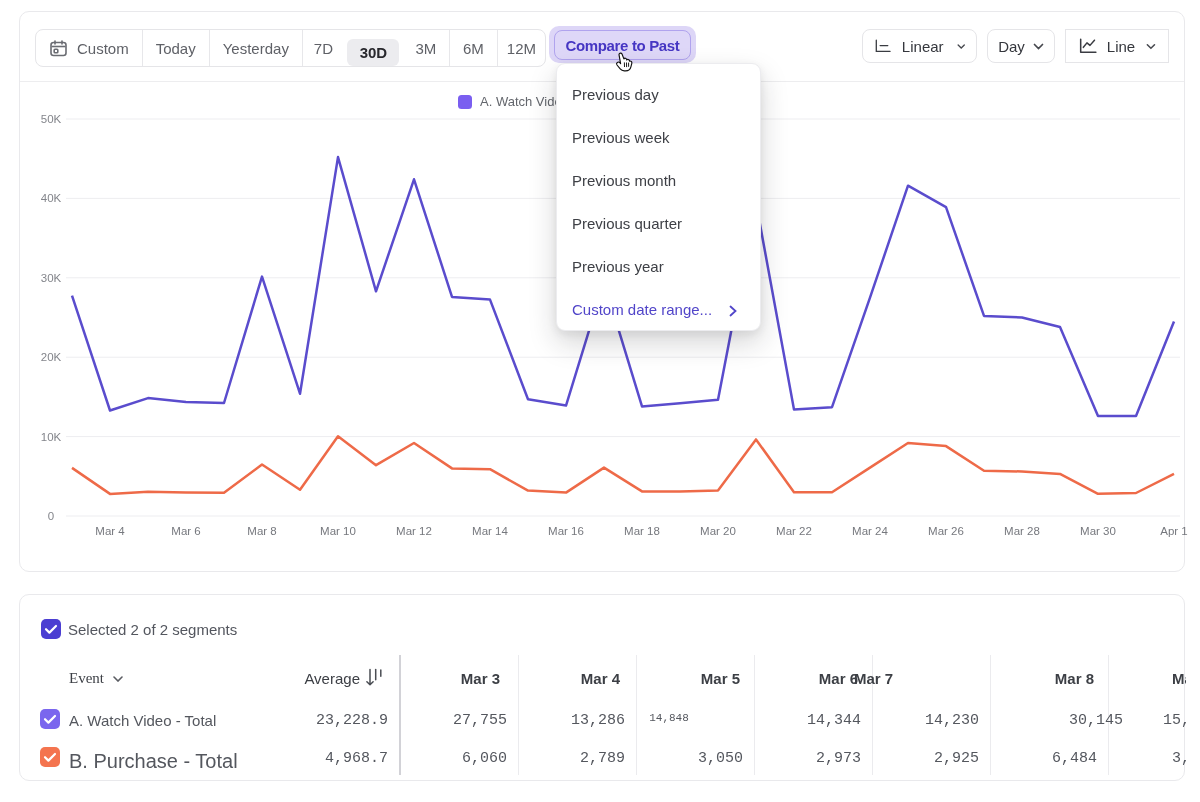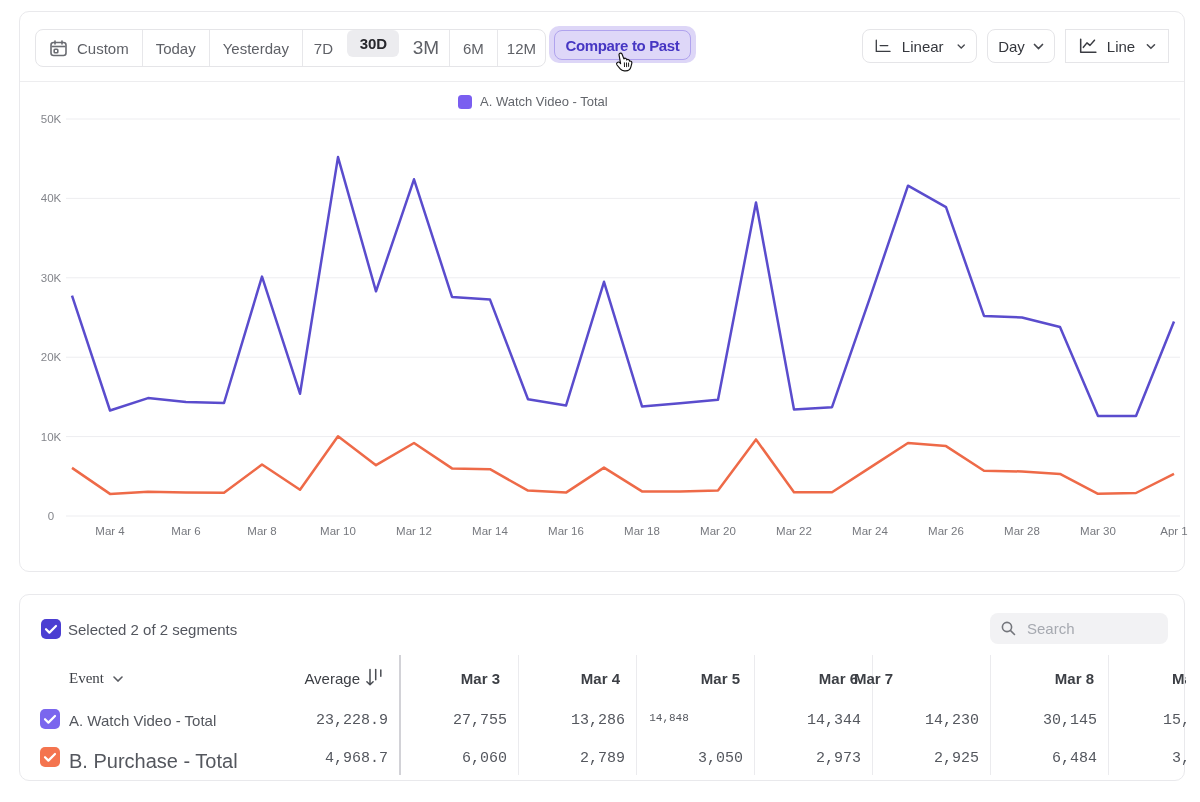--- a/index.html
+++ b/index.html
@@ -24,24 +24,24 @@
         <rect x="5.2" y="10.2" width="3.6" height="3.6" rx="0.8"></rect>
       </svg>
       <span>Custom</span>
     </div>
     <div class="vsep" style="width:1px; background:#e7e7ea; margin:0;"></div>
     <div class="segitem" style="padding:0 13px; display:flex; align-items:center; color:#5f6167; font-size:15px;">Today</div>
     <div class="vsep" style="width:1px; background:#e7e7ea;"></div>
     <div class="segitem" style="padding:0 13px; display:flex; align-items:center; color:#5f6167; font-size:15px;">Yesterday</div>
     <div class="vsep" style="width:1px; background:#e7e7ea;"></div>
     <div class="segitem" style="width:41px; display:flex; align-items:center; justify-content:center; color:#5f6167; font-size:15px;">7D</div>
-    <div class="segitem" style="width:59px; display:flex; align-items:flex-start; justify-content:center;">
+    <div class="segitem" style="width:59px; display:flex; align-items:flex-end; justify-content:center;">
       <span style="background:#ececef; border-radius:6px; padding:5px 0; width:52px; text-align:center; font-size:15px; font-weight:bold; color:#28282d;">30D</span>
     </div>
-    <div class="segitem" style="width:46px; display:flex; align-items:center; justify-content:center; color:#5f6167; font-size:19px;">3M</div>
+    <div class="segitem" style="width:46px; display:flex; align-items:center; justify-content:center; color:#5f6167; font-size:15px;">3M</div>
     <div class="vsep" style="width:1px; background:#e7e7ea;"></div>
     <div class="segitem" style="width:47px; display:flex; align-items:center; justify-content:center; color:#5f6167; font-size:15px;">6M</div>
     <div class="vsep" style="width:1px; background:#e7e7ea;"></div>
     <div class="segitem" style="width:47px; display:flex; align-items:center; justify-content:center; color:#5f6167; font-size:15px;">12M</div>
   </div>
 
   <div class="abs" style="left:549px; top:26px; width:147px; height:37px; background:#ddd6f7; border-radius:10px;"></div>
   <div class="abs" style="left:862px; top:29px; width:115px; height:34px; border:1px solid #e5e5e8; border-radius:8px; display:flex; align-items:center; padding:0 11px; gap:11px;">
     <svg width="22" height="20" viewBox="0 0 22 20" fill="none" stroke="#3a3c42" stroke-width="1.7" stroke-linecap="round">
       <path d="M3 2.5v14.5h18"></path>
@@ -107,42 +107,46 @@
     </g>
     <polyline fill="none" stroke="#5a4ccd" stroke-width="2.5" stroke-linejoin="round" points="72,295.6 110,410.5 148,398.1 186,402.1 224,403.0 262,276.6 300,393.7 338,157.1 376,291.3 414,179.3 452,296.9 490,299.6 528,399.3 566,405.6 604,281.8 642,406.4 680,403.3 718,399.7 756,202.4 794,409.6 832,407.2 870,297.6 908,185.7 946,207.1 984,315.9 1022,317.5 1060,327.0 1098,416.0 1136,416.0 1174,321.5"></polyline>
     <polyline fill="none" stroke="#ee6a48" stroke-width="2.5" stroke-linejoin="round" points="72,467.9 110,493.9 148,491.8 186,492.4 224,492.8 262,464.5 300,489.8 338,436.2 376,465.2 414,443.0 452,468.4 490,469.2 528,490.6 566,492.6 604,467.6 642,491.4 680,491.4 718,490.6 756,439.4 794,492.2 832,492.2 870,467.6 908,443.0 946,446.1 984,470.7 1022,471.5 1060,473.9 1098,493.8 1136,493.0 1174,473.9"></polyline>
   </svg>
 
   <div class="abs" style="left:458px; top:94px; display:flex; align-items:center; gap:8px;">
     <span style="width:14px; height:14px; background:#7a5ef0; border-radius:3.5px; display:inline-block;"></span>
     <span style="font-size:13px; color:#63666c;">A. Watch Video - Total</span>
   </div>
 
+  <div class="abs" style="left:556px; top:63px; width:205px; height:268px; background:#fff; border:1px solid #ececef; border-radius:9px; box-shadow:0 12px 28px rgba(25,25,35,0.18), 0 3px 8px rgba(25,25,35,0.07);">
+    <div style="position:absolute; left:15px; top:22px; font-size:15px; color:#3e4046;">Previous day</div>
+    <div style="position:absolute; left:15px; top:65px; font-size:15px; color:#3e4046;">Previous week</div>
+    <div style="position:absolute; left:15px; top:108px; font-size:15px; color:#3e4046;">Previous month</div>
+    <div style="position:absolute; left:15px; top:151px; font-size:15px; color:#3e4046;">Previous quarter</div>
+    <div style="position:absolute; left:15px; top:194px; font-size:15px; color:#3e4046;">Previous year</div>
+    <div style="position:absolute; left:15px; top:237px; font-size:15px; color:#5145c9;">Custom date range...</div>
+    <svg style="position:absolute; left:172px; top:241px;" width="8" height="12" viewBox="0 0 8 12" fill="none" stroke="#5145c9" stroke-width="1.8" stroke-linecap="round">
+        <path d="M1.5 1.5L6.5 6L1.5 10.5"></path>
+      </svg>
+  </div>
 
   <svg class="abs" style="left:614px; top:52px;" width="20" height="20" viewBox="0 0 20 20">
     <path d="M5.0 2.6 C5.1 1.0 7.3 0.6 8.0 2.0 L9.9 6.9 C10.3 6.3 11.2 6.1 11.9 6.5 C12.6 6.9 12.8 7.5 12.7 8.0 C13.2 7.4 14.1 7.3 14.8 7.7 C15.4 8.1 15.6 8.7 15.5 9.2 C16.0 8.9 16.8 9.0 17.3 9.5 C17.8 10.0 18.0 10.6 17.8 11.3 L16.9 14.8 C16.3 17.3 14.3 18.8 11.7 18.8 L10.2 18.8 C8.6 18.8 7.2 18.1 6.2 16.9 L3.0 13.0 C2.4 12.2 2.5 11.1 3.3 10.5 C4.1 9.9 5.2 10.0 5.8 10.7 L6.6 11.6 Z" fill="#fff" stroke="#111" stroke-width="1.15" stroke-linejoin="round"></path>
     <path d="M10.4 10.8 L10.5 14.6 M12.5 10.9 L12.6 14.7 M14.6 11.0 L14.6 14.4" stroke="#111" stroke-width="0.95" stroke-linecap="round" fill="none"></path>
   </svg>
 
   <div class="card" id="card2" style="left:19px; top:594px; width:1166px; height:187px;"></div>
 
   <div class="abs" style="left:41px; top:619px; width:20px; height:20px; background:#4b3ed2; border-radius:5px;">
     <svg width="20" height="20" viewBox="0 0 20 20" fill="none" stroke="#fff" stroke-width="2.2" stroke-linecap="round" stroke-linejoin="round">
         <path d="M5 10.2L8.4 13.6L15 7"></path>
       </svg>
   </div>
   <div class="abs" style="left:68px; top:621px; font-size:15px; color:#53565e;">Selected 2 of 2 segments</div>
 
-  <div class="abs" style="left:990px; top:613px; width:178px; height:31px; background:#f2f2f4; border-radius:8px; display:flex; align-items:center; padding:0 10px; gap:10px;">
-    <svg width="17" height="17" viewBox="0 0 17 17" fill="none" stroke="#74767c" stroke-width="1.6" stroke-linecap="round">
-      <circle cx="7" cy="7" r="4.6"></circle>
-      <path d="M10.6 10.6L14.5 14.5"></path>
-    </svg>
-    <span style="font-size:15px; color:#a6a9b0;">Search</span>
-  </div>
 
   <div class="abs" style="left:399px; top:655px; width:2px; height:120px; background:#d2d2d7;"></div>
   <div class="abs" style="left:518px; top:655px; width:1px; height:120px; background:#ebebee;"></div>
   <div class="abs" style="left:636px; top:655px; width:1px; height:120px; background:#ebebee;"></div>
   <div class="abs" style="left:754px; top:655px; width:1px; height:120px; background:#ebebee;"></div>
   <div class="abs" style="left:872px; top:655px; width:1px; height:120px; background:#ebebee;"></div>
   <div class="abs" style="left:990px; top:655px; width:1px; height:120px; background:#ebebee;"></div>
   <div class="abs" style="left:1108px; top:655px; width:1px; height:120px; background:#ebebee;"></div>
 
   <div class="abs" style="left:69px; top:670px; font-size:15px; color:#3c3f45; display:flex; align-items:center; gap:9px;font-family:Liberation Serif, serif;">
@@ -170,21 +174,21 @@
         <path d="M5 10.2L8.4 13.6L15 7"></path>
       </svg>
   </div>
   <div class="abs" style="left:69px; top:712px; font-size:15px; color:#54575e;">A. Watch Video - Total</div>
   <div class="num abs" style="left:240px; top:712px; width:148px; text-align:right; font-family:'Liberation Mono',monospace; font-size:15px; color:#54575e;">23,228.9</div>
   <div class="num abs" style="left:359px; top:712px; width:148px; text-align:right; font-family:'Liberation Mono',monospace; font-size:15px; color:#54575e;">27,755</div>
   <div class="num abs" style="left:477px; top:712px; width:148px; text-align:right; font-family:'Liberation Mono',monospace; font-size:15px; color:#54575e;">13,286</div>
   <div class="num abs" style="left:595px; top:712px; width:148px; text-align:center; font-family:'Liberation Mono',monospace; font-size:11px; color:#54575e;">14,848</div>
   <div class="num abs" style="left:713px; top:712px; width:148px; text-align:right; font-family:'Liberation Mono',monospace; font-size:15px; color:#54575e;">14,344</div>
   <div class="num abs" style="left:831px; top:712px; width:148px; text-align:right; font-family:'Liberation Mono',monospace; font-size:15px; color:#54575e;">14,230</div>
-  <div class="num abs" style="left:949px; top:712px; width:148px; text-align:right; font-family:'Liberation Mono',monospace; font-size:15px; color:#54575e;">30,145</div>
+  <div class="num abs" style="left:975px; top:712px; width:148px; text-align:right; font-family:'Liberation Mono',monospace; font-size:15px; color:#54575e;">30,145</div>
   <div class="num abs" style="left:1163px; top:712px; font-family:'Liberation Mono',monospace; font-size:15px; color:#54575e;">15,400</div>
 
   <div class="abs" style="left:40px; top:747px; width:20px; height:20px; background:#f4744f; border-radius:5px;">
     <svg width="20" height="20" viewBox="0 0 20 20" fill="none" stroke="#fff" stroke-width="2.2" stroke-linecap="round" stroke-linejoin="round">
         <path d="M5 10.2L8.4 13.6L15 7"></path>
       </svg>
   </div>
   <div class="abs" style="left:69px; top:750px; font-size:20px; color:#54575e;">B. Purchase - Total</div>
   <div class="num abs" style="left:240px; top:750px; width:148px; text-align:right; font-family:'Liberation Mono',monospace; font-size:15px; color:#54575e;">4,968.7</div>
   <div class="num abs" style="left:359px; top:750px; width:148px; text-align:right; font-family:'Liberation Mono',monospace; font-size:15px; color:#54575e;">6,060</div>

